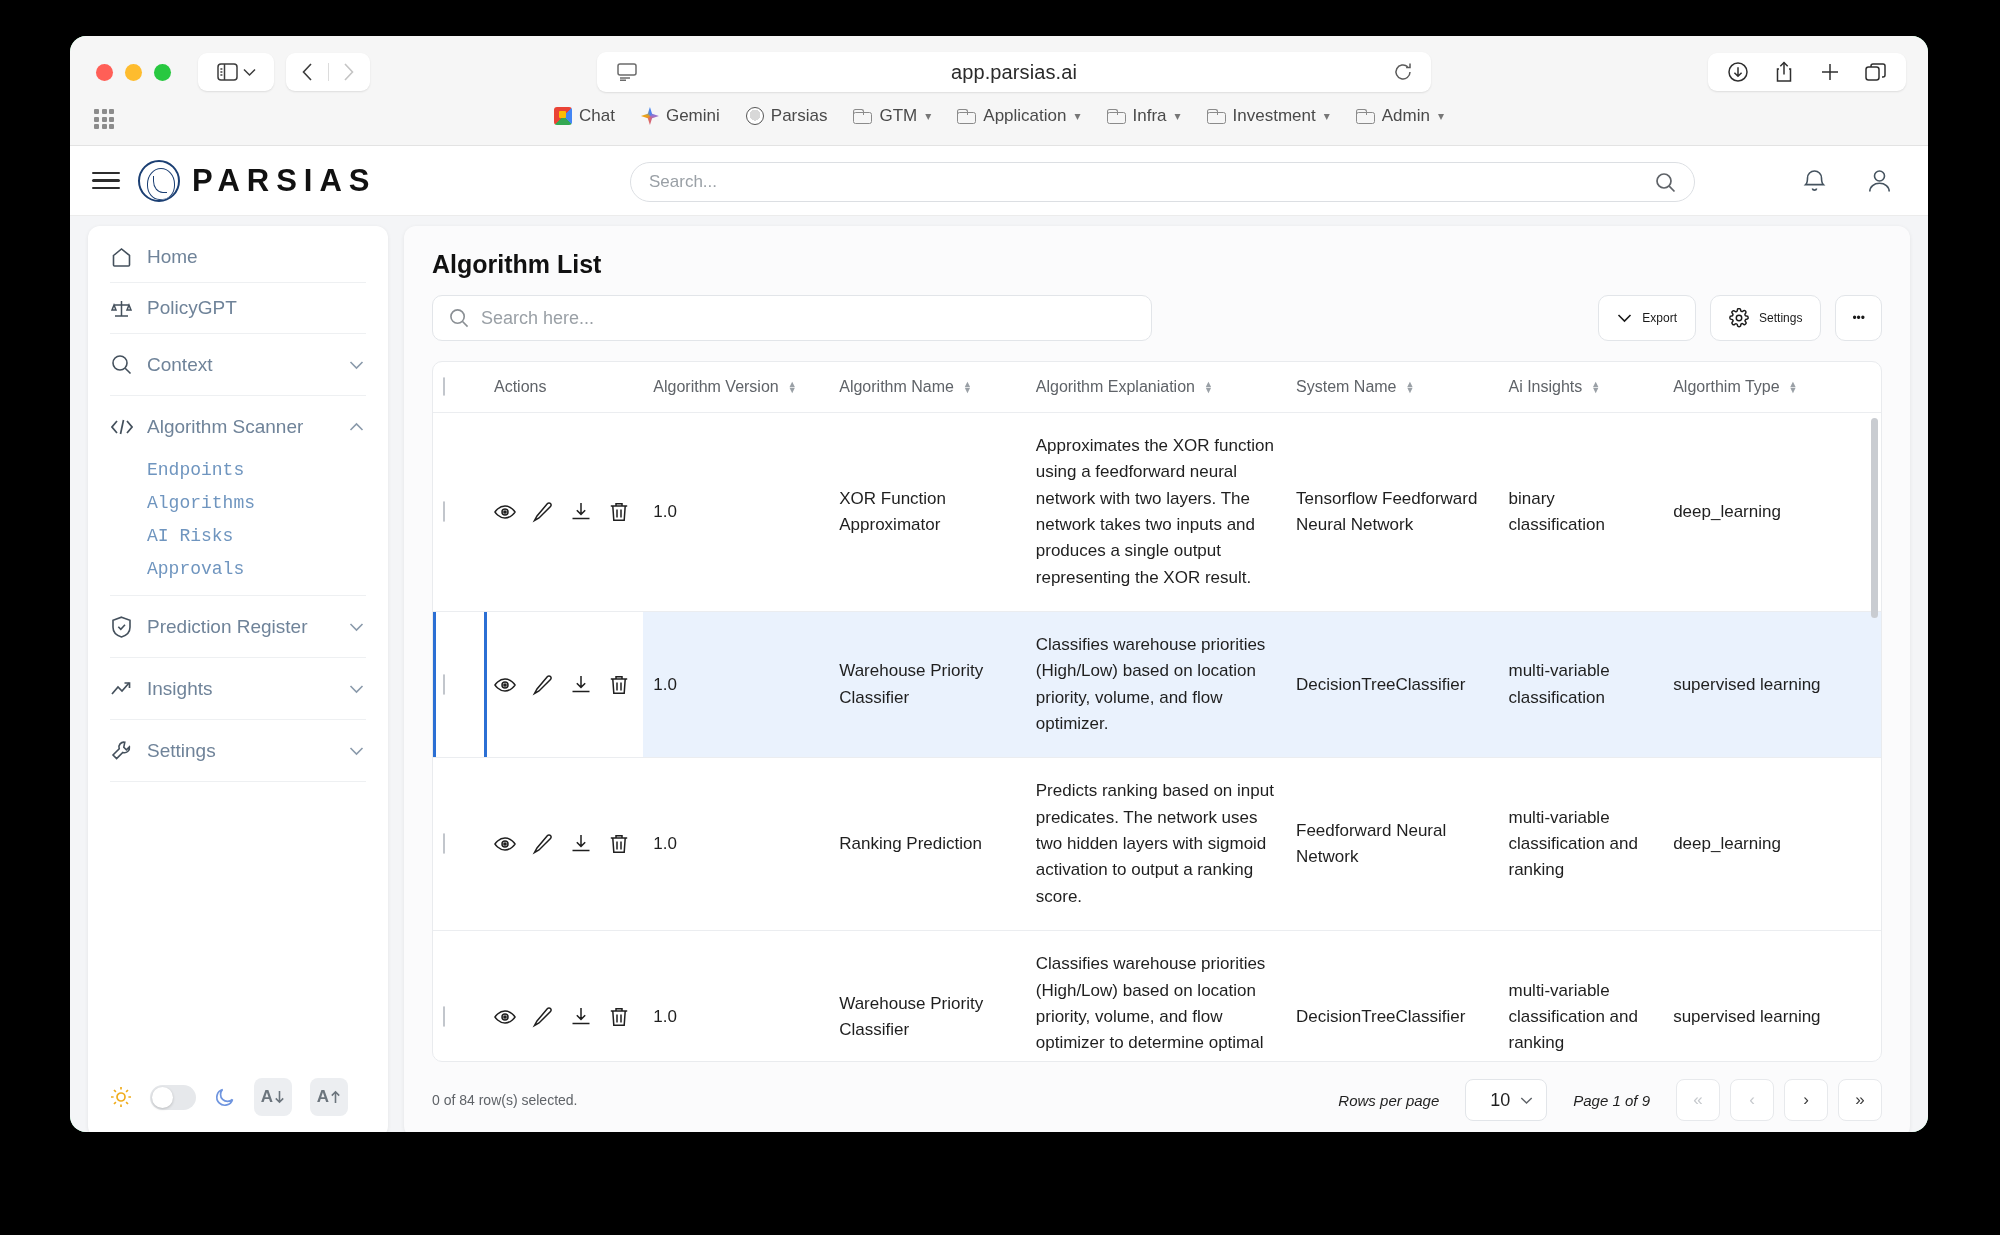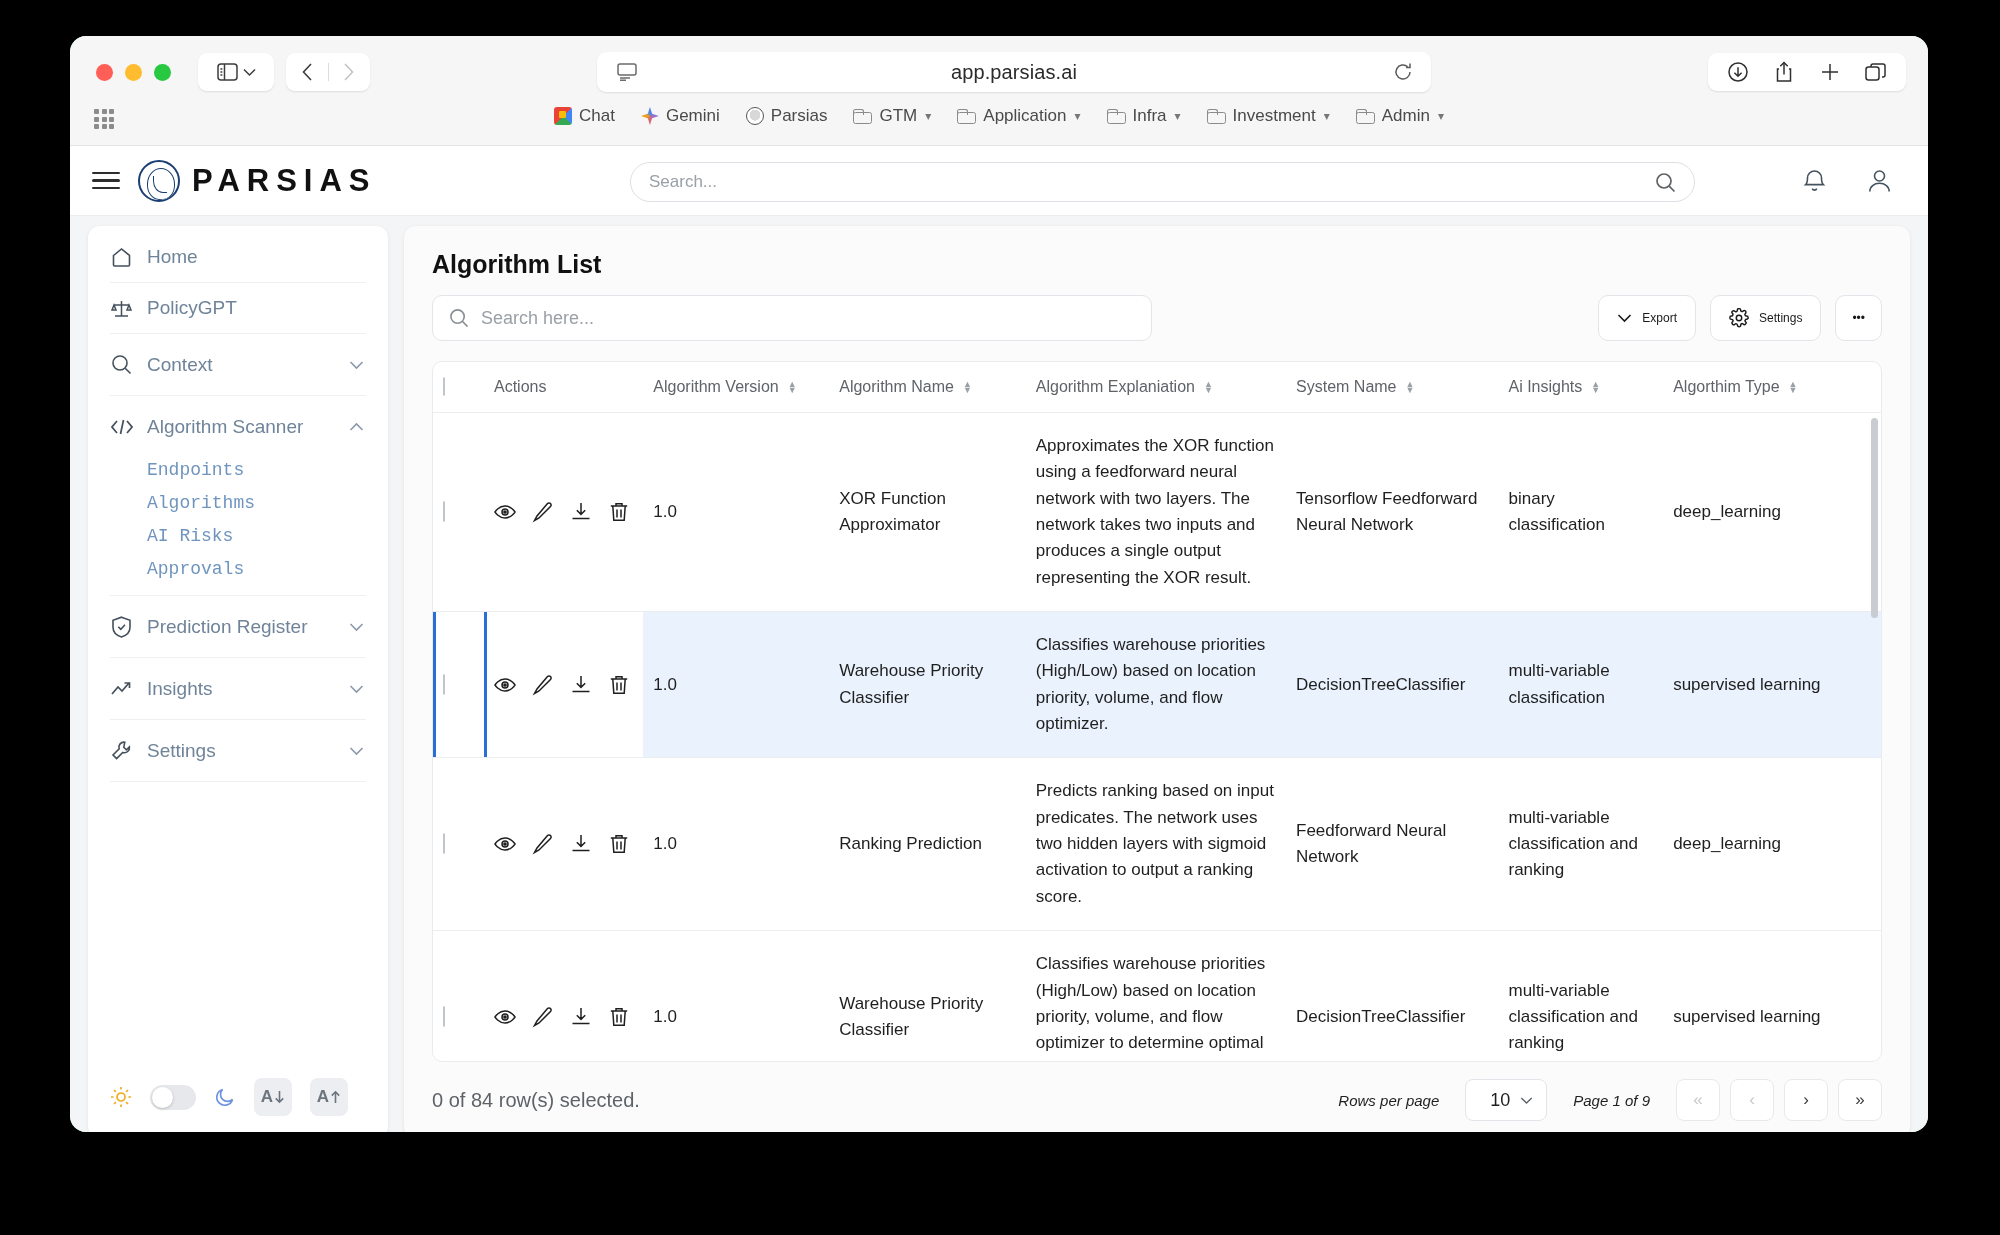--- a/index.html
+++ b/index.html
@@ -293,21 +293,21 @@
   .scrollthumb {
     position: absolute; top: 0; width: 7px; height: 200px;
     background: #c9ccd1; border-radius: 4px;
   }
 
   
   .pager {
     height: 76px; display: flex; align-items: center;
     padding: 0 28px; gap: 26px;
   }
-  .rows-sel-txt { font-size: 20px; color: #5f6368; flex: 1; }
+  .rows-sel-txt { font-size: 14px; color: #5f6368; flex: 1; }
   .pager-lbl { font-size: 15px; color: #1f1f1f; font-style: italic; }
   .rows-select {
     height: 42px; min-width: 82px; border: 1px solid #e2e5e9; border-radius: 8px;
     background: #fff; display: flex; align-items: center; justify-content: flex-end;
     padding: 0 13px; gap: 10px; font-size: 18px; color: #1f1f1f; cursor: pointer;
   }
   .pg-btn {
     width: 44px; height: 42px; border: 1px solid #e7e9ec; border-radius: 8px;
     background: #fff; display: flex; align-items: center; justify-content: center;
     font-size: 17px; color: #3c3c3c; cursor: pointer;

